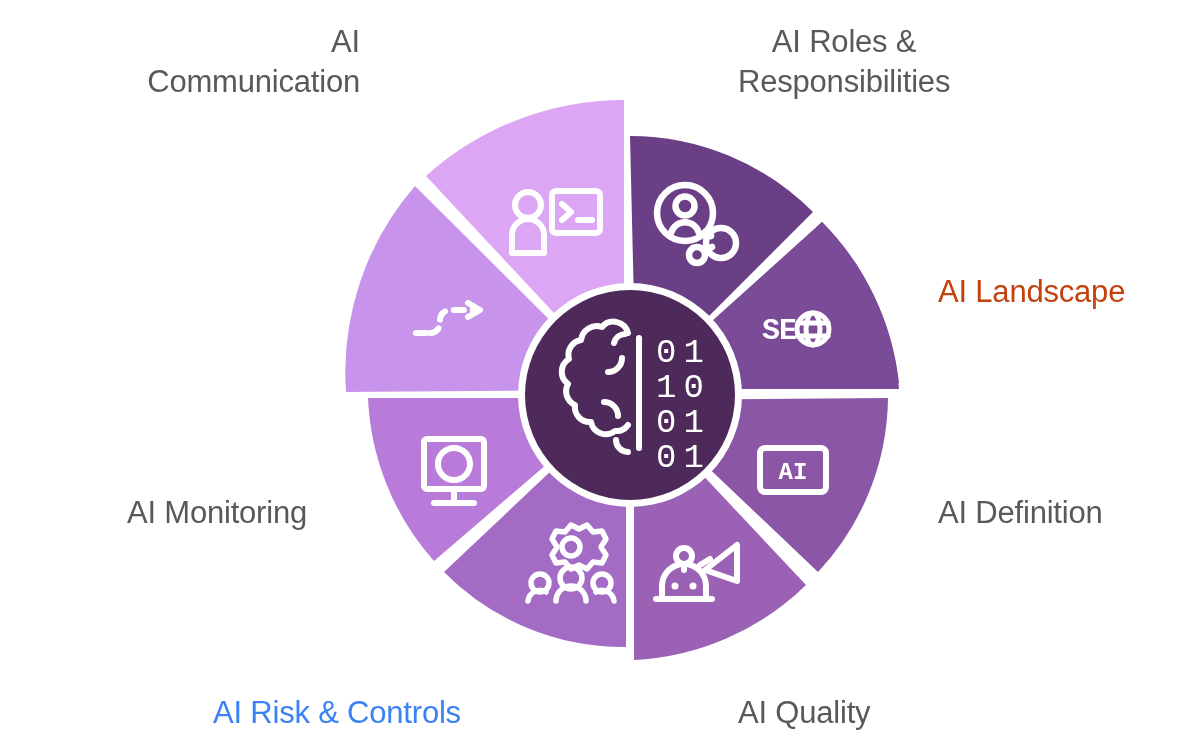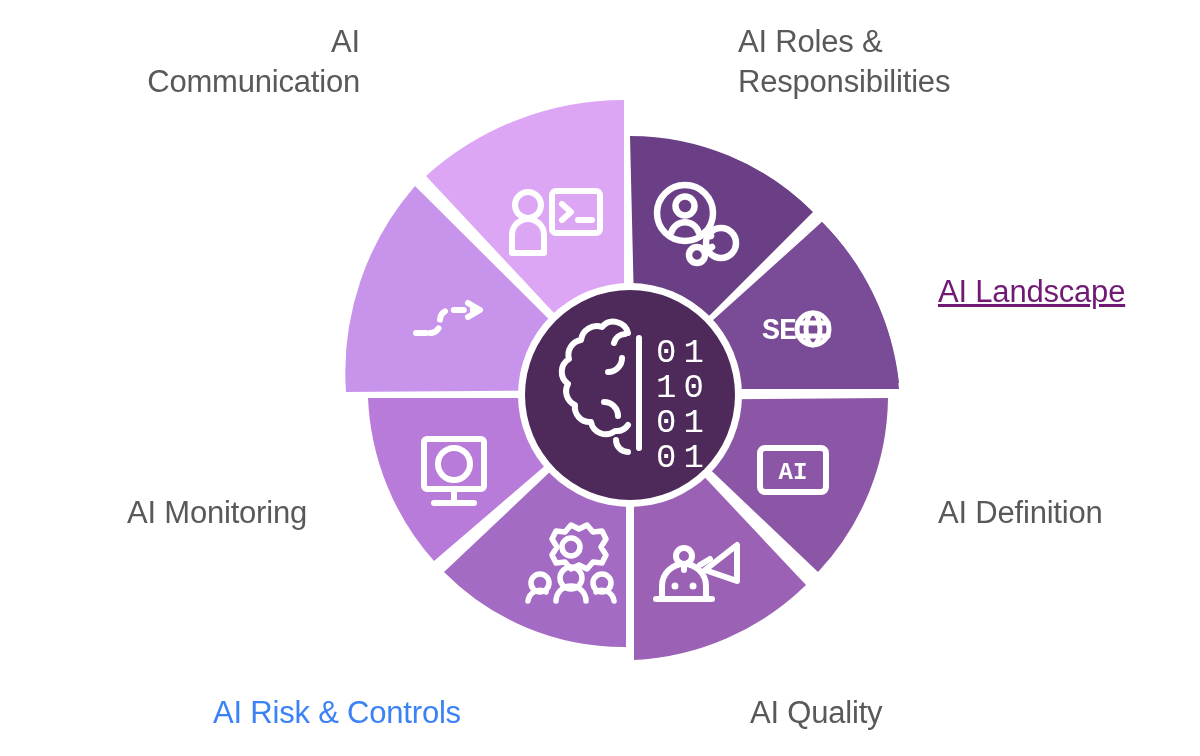--- a/index.html
+++ b/index.html
@@ -36,27 +36,27 @@
     color: #58595b;
     font-size: 31px;
     line-height: 1.30;
     font-family: "Liberation Sans", sans-serif;
     font-weight: 400;
     white-space: pre-line;
     letter-spacing: -0.2px;
   }
 
   .label-tl { right: 840px; top: 22px; text-align: right; }
-  .label-tr { left: 738px; top: 22px; text-align: left; }
+  .label-tr { left: 738px; top: 22px; text-align: center; }
   .label-ml { right: 893px; top: 272px; text-align: right; }
   .label-mr { left: 938px; top: 272px; text-align: left; }
   .label-bl { right: 893px; top: 493px; text-align: right; }
   .label-br { left: 938px; top: 493px; text-align: right; }
   .label-bbl { left: 213px; top: 693px; text-align: left; }
-  .label-bbr { left: 738px; top: 693px; text-align: left; margin-left: 12px; }
+  .label-bbr { left: 738px; top: 693px; text-align: left; }
 </style>
 </head>
 <body style="background: rgb(255, 255, 255);">
 
 <div id="canvas">
 
   <svg class="wheel-svg" viewBox="0 0 1200 756">
     <defs></defs>
 
     <g>
@@ -189,19 +189,19 @@
         </g>
       </g>
     </g>
 
   </svg>
 
   <div class="label label-tl" style="color: rgb(88, 89, 91);">AI
 Communication</div>
   <div class="label label-tr" style="color: rgb(88, 89, 91);">AI Roles &amp;
 Responsibilities</div>
-  <div class="label label-mr" style="color: #701a75; text-decoration: underline;">AI Landscape</div>
+  <div class="label label-mr" style="color: #c2410c;">AI Landscape</div>
   <div class="label label-br" style="color: rgb(88, 89, 91);">AI Definition</div>
   <div class="label label-bbr" style="color: rgb(88, 89, 91);">AI Quality</div>
   <div class="label label-bbl" style="color: #3b82f6;">AI Risk &amp; Controls</div>
   <div class="label label-bl" style="color: rgb(88, 89, 91);">AI Monitoring</div>
 
 </div>
 
 </body></html>

